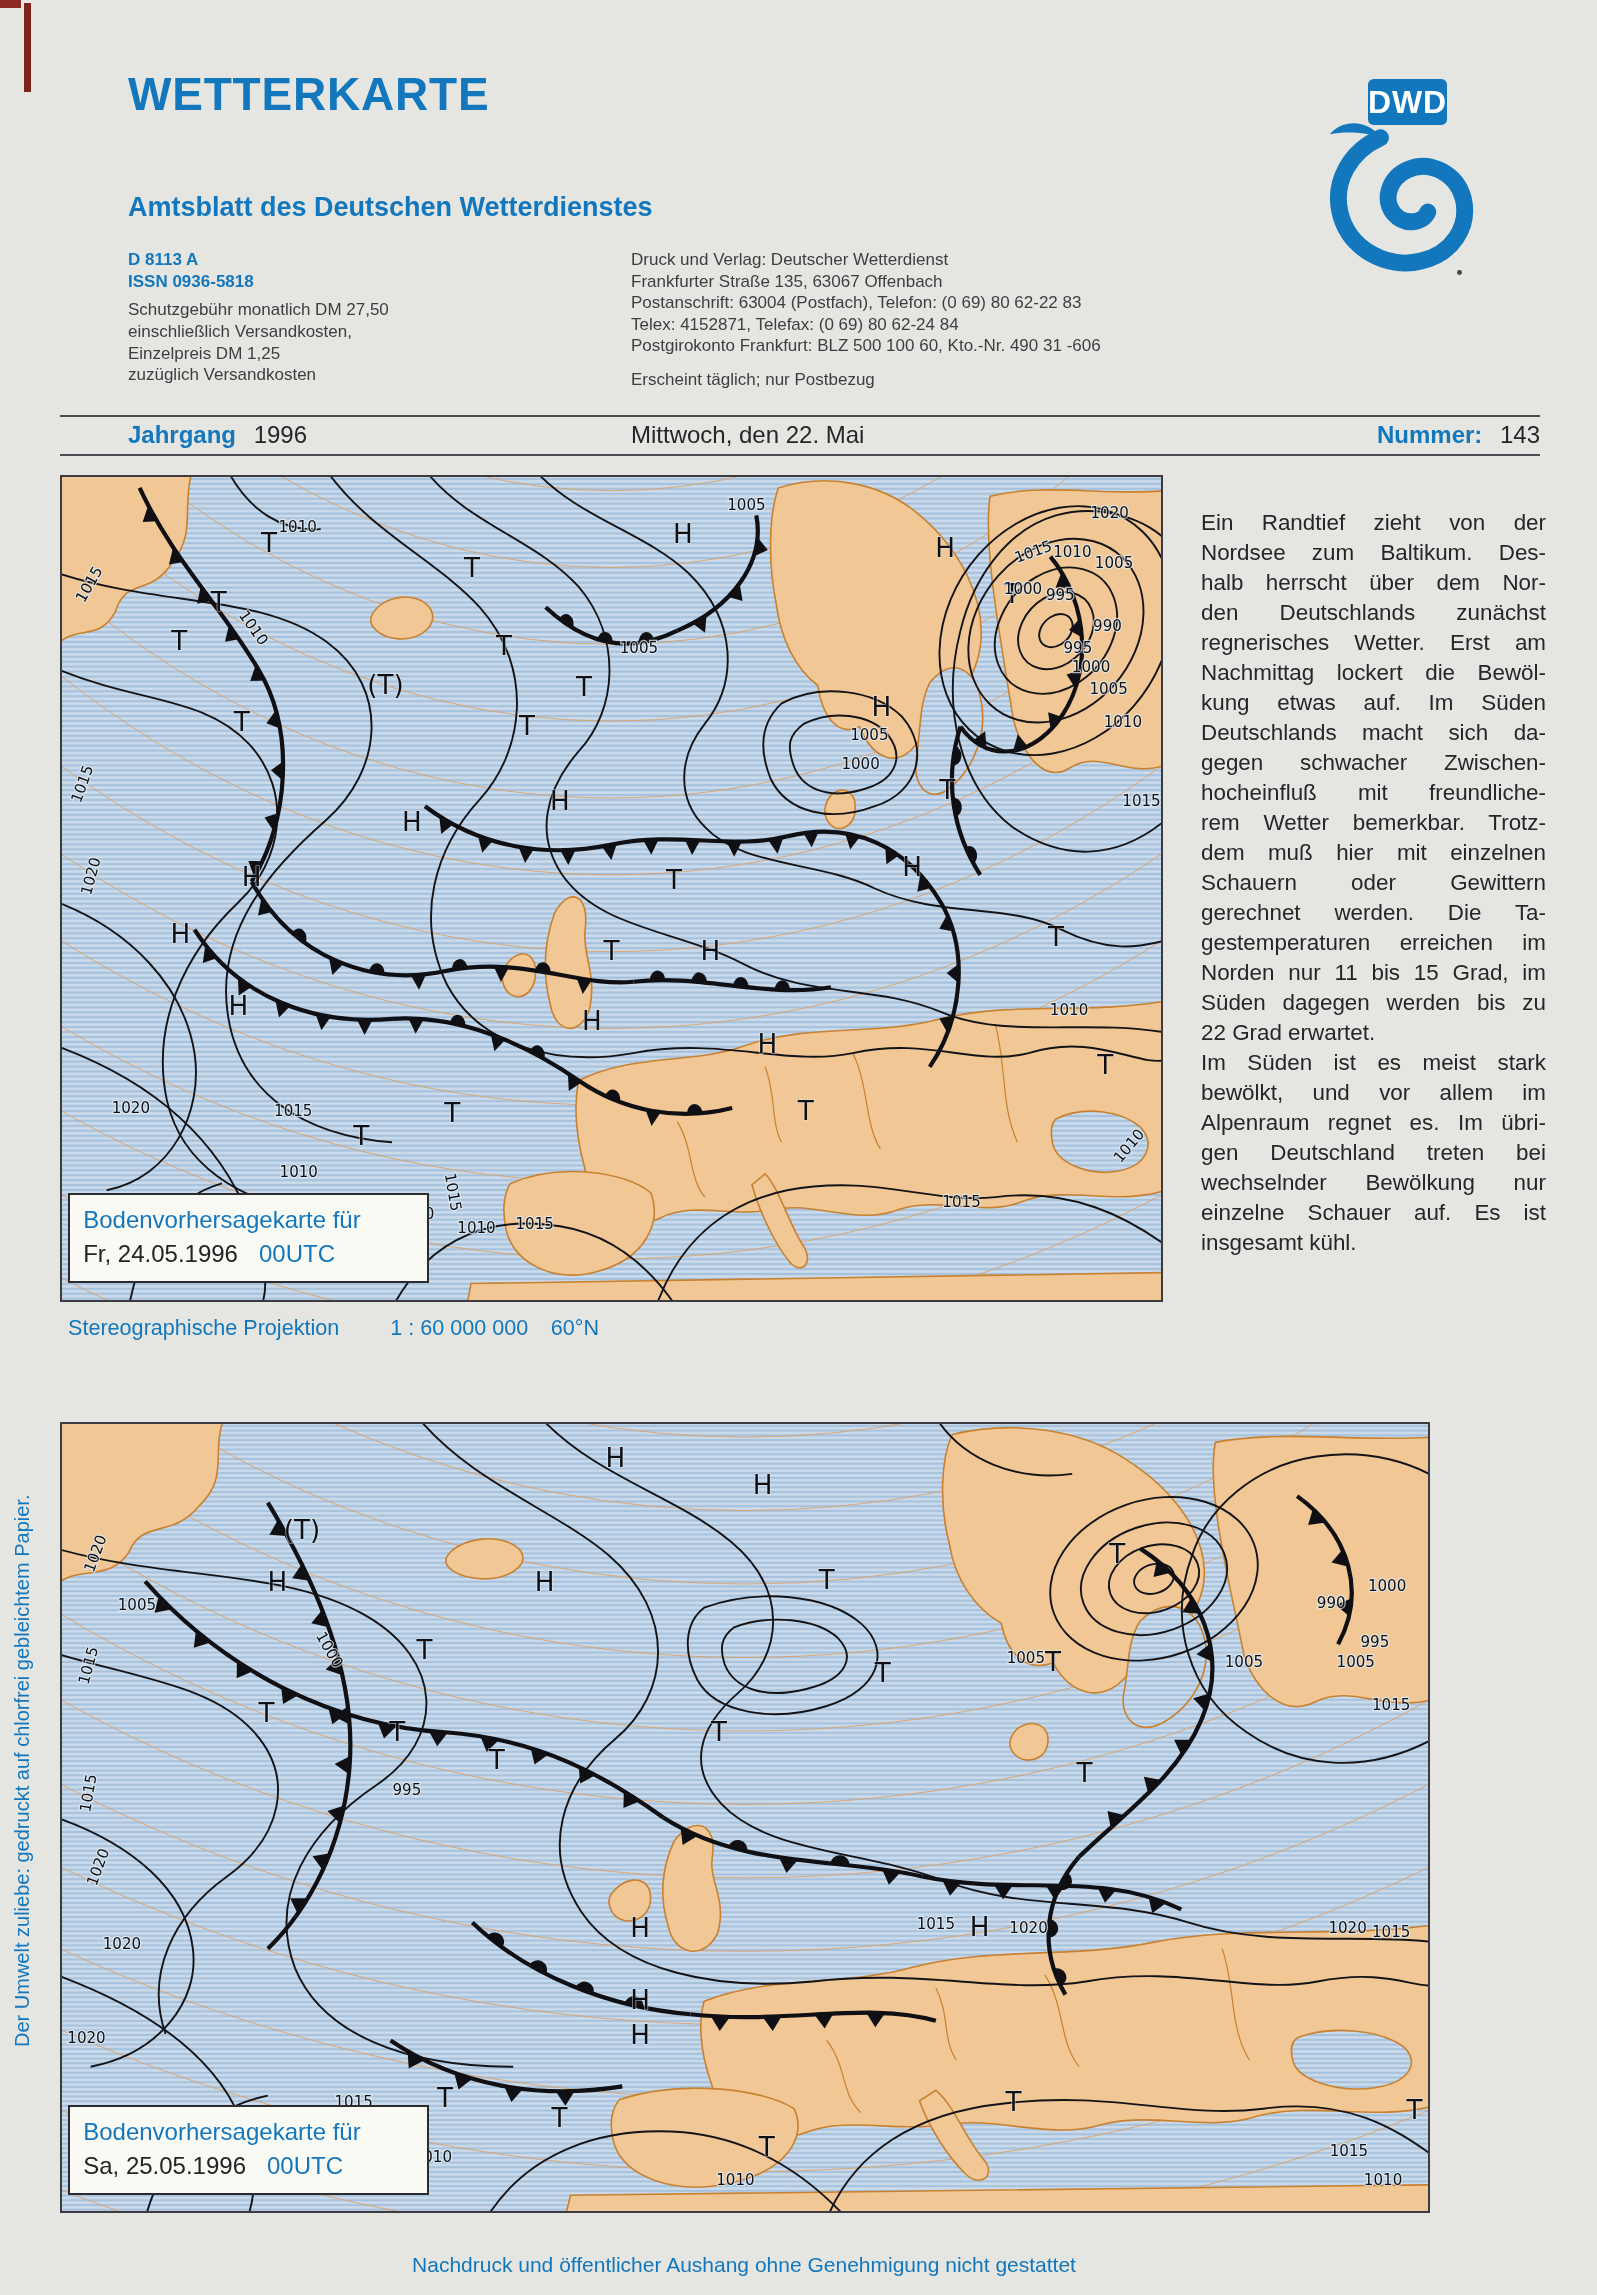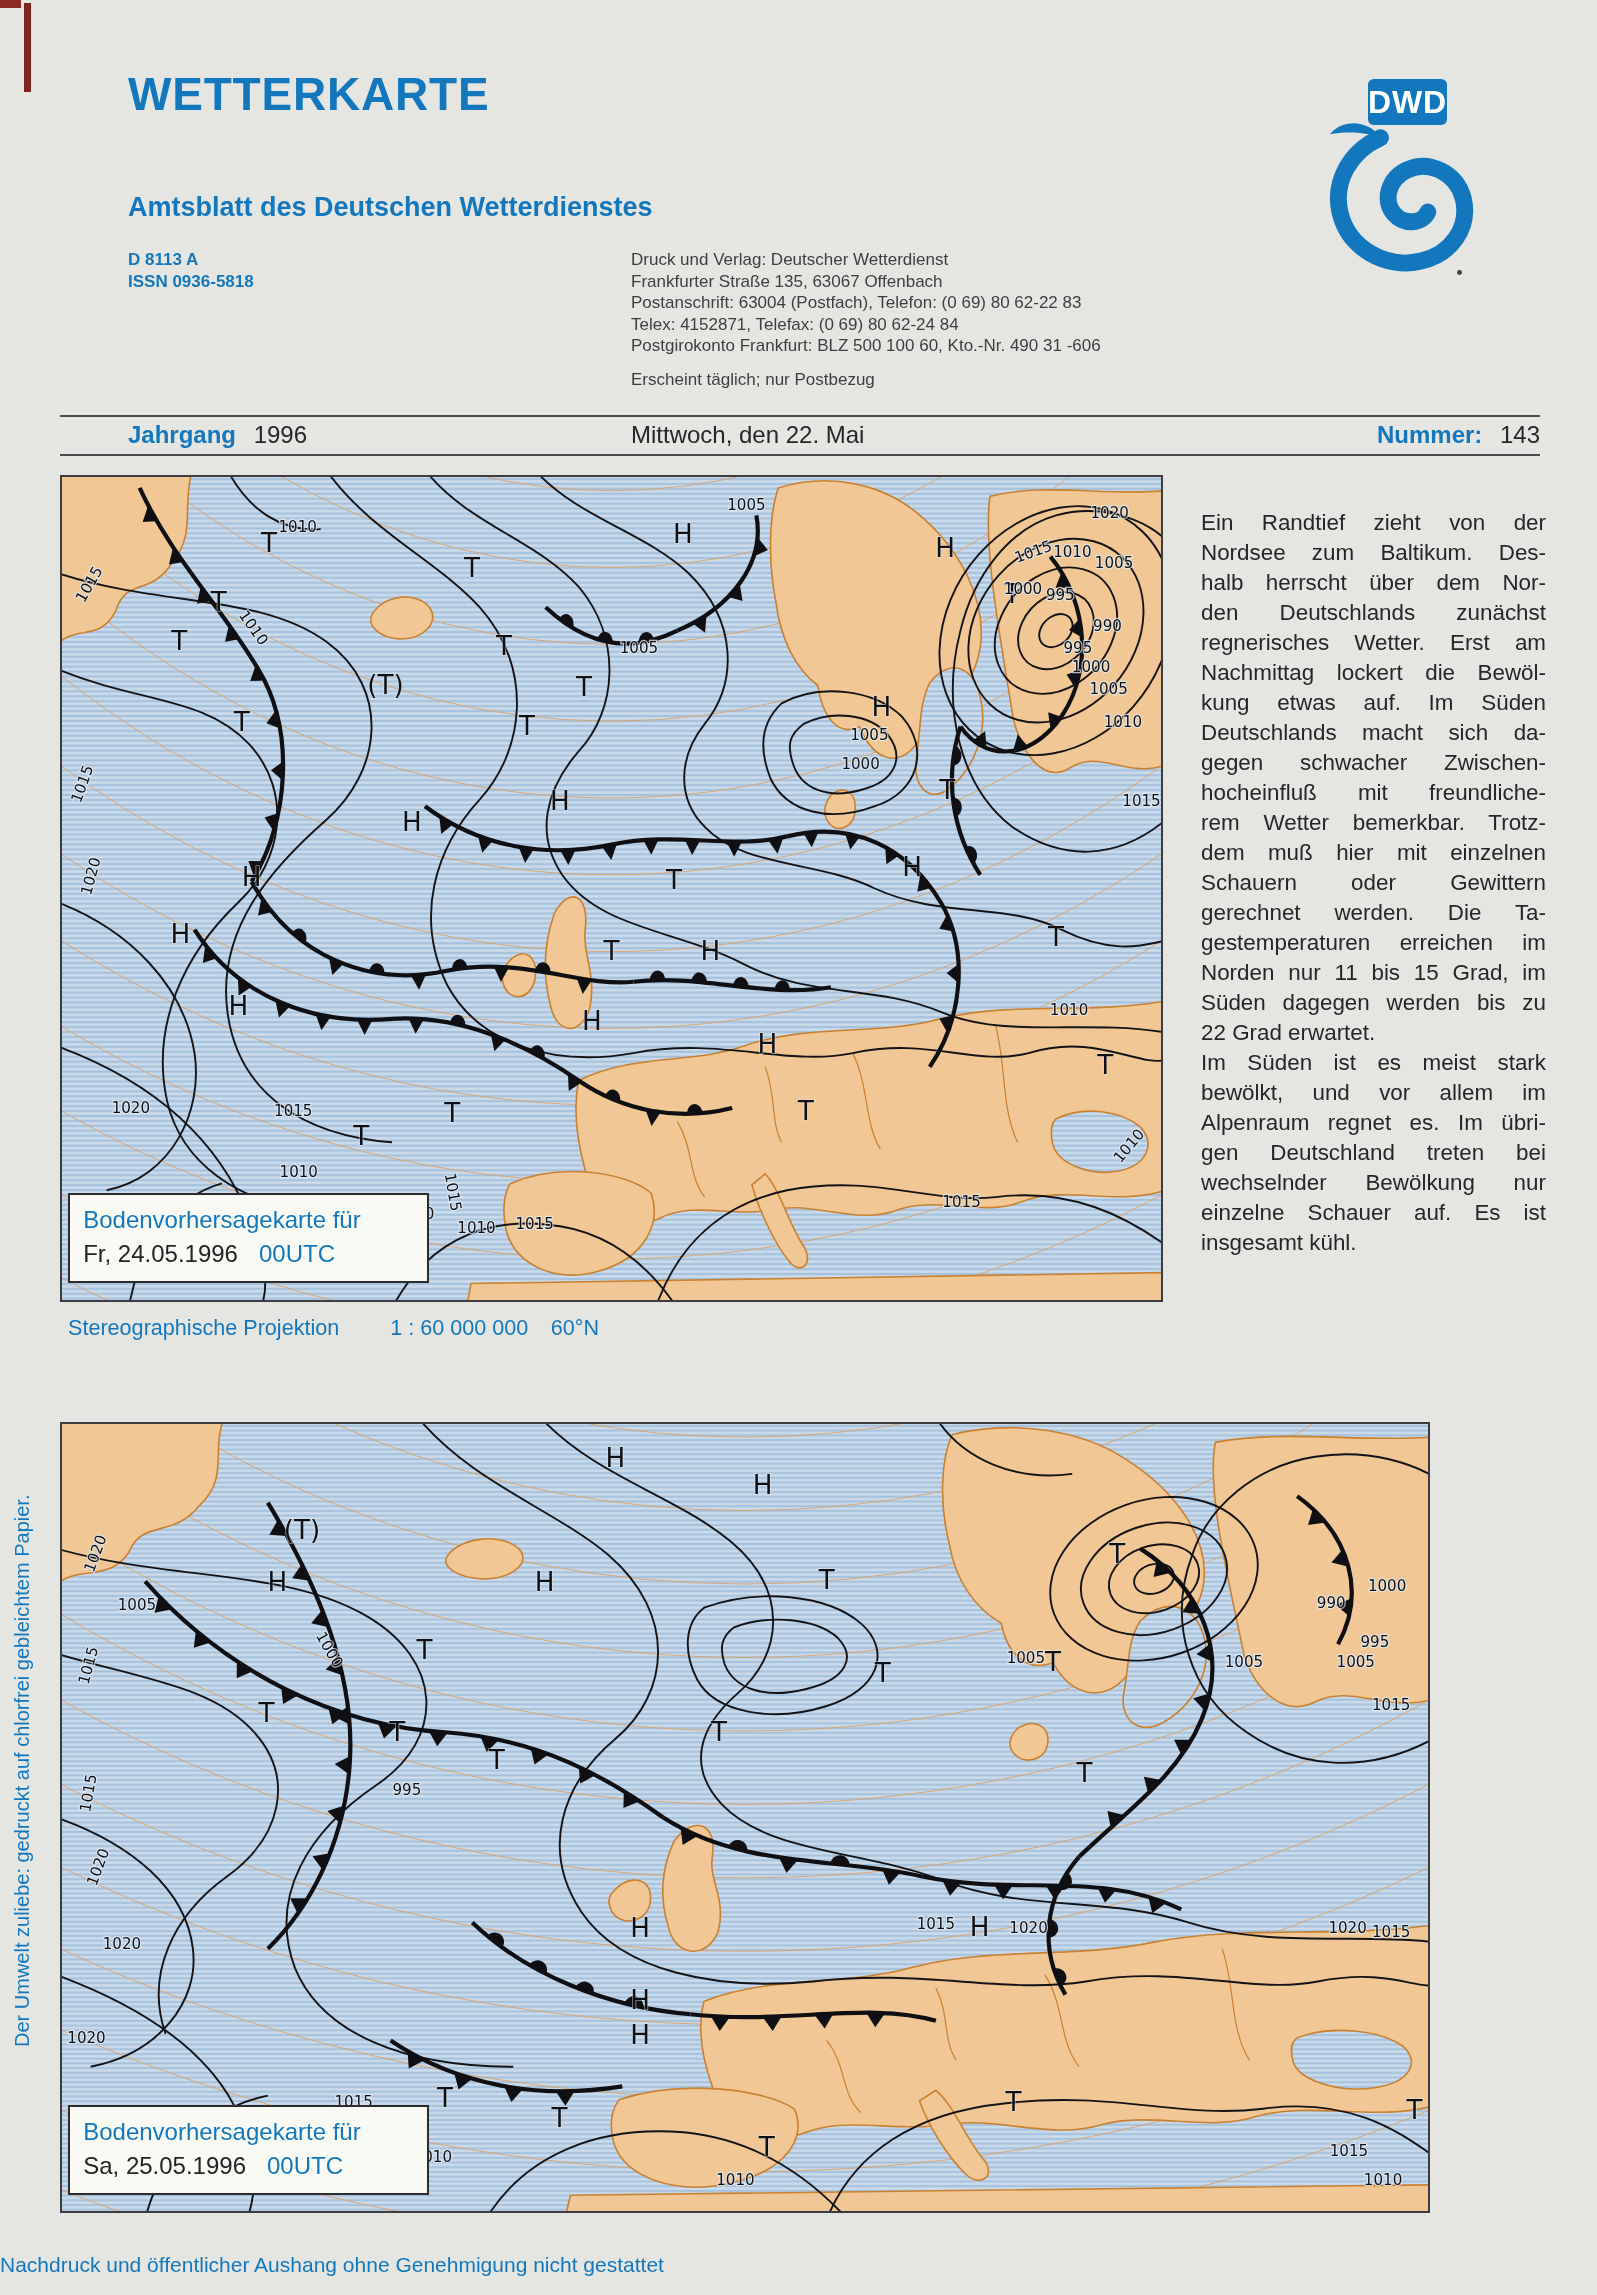--- a/index.html
+++ b/index.html
@@ -64,21 +64,21 @@
   .fc-body div, .fc-body2 div{font-size:22.4px;line-height:30px;text-align:justify;text-align-last:justify;}
   .fc-body div:last-child, .fc-body2 div:last-child{text-align-last:left;}
   .fc-out-title{margin-top:48px;}
   .fc-out-title div{font-size:22.4px;line-height:30px;}
 
   
   .side-note{left:11.2px;top:2047px;transform:rotate(-90deg);transform-origin:0 0;
     font-size:20px;color:var(--blue);white-space:nowrap;}
 
   
-  .footer{left:0;top:2253px;width:1488px;text-align:left;font-size:21px;color:var(--blue);}
+  .footer{left:0;top:2253px;width:1488px;text-align:center;font-size:21px;color:var(--blue);}
 
   
   .artifact-strip{left:24px;top:3.2px;width:7.2px;height:89px;background:#7e241c;}
   .artifact-corner{left:0;top:0;width:21px;height:8px;background:#8a2a20;}
 </style>
 </head>
 <body>
 
 <svg width="0" height="0" style="position:absolute" aria-hidden="true">
   <defs>
@@ -92,20 +92,26 @@
 <div class="abs artifact-corner"></div>
 <div class="abs artifact-strip"></div>
 
 <div class="abs title">WETTERKARTE</div>
 <div class="abs subtitle">Amtsblatt des Deutschen Wetterdienstes</div>
 
 <div class="abs left-info small">
   <div class="blue-bold">D 8113 A</div>
   <div class="blue-bold">ISSN 0936-5818</div>
   <div class="gap"></div>
+  <div>
+      <div>Schutzgebühr monatlich DM 27,50</div>
+      <div>einschließlich Versandkosten,</div>
+      <div>Einzelpreis DM 1,25</div>
+      <div>zuzüglich Versandkosten</div>
+    </div>
 </div>
 
 <div class="abs pub-info small">
   <div>
       <div>Druck und Verlag: Deutscher Wetterdienst</div>
       <div>Frankfurter Straße 135, 63067 Offenbach</div>
       <div>Postanschrift: 63004 (Postfach), Telefon: (0 69) 80 62-22 83</div>
       <div>Telex: 4152871, Telefax: (0 69) 80 62-24 84</div>
       <div>Postgirokonto Frankfurt: BLZ 500 100 60, Kto.-Nr. 490 31 -606</div>
     </div>

